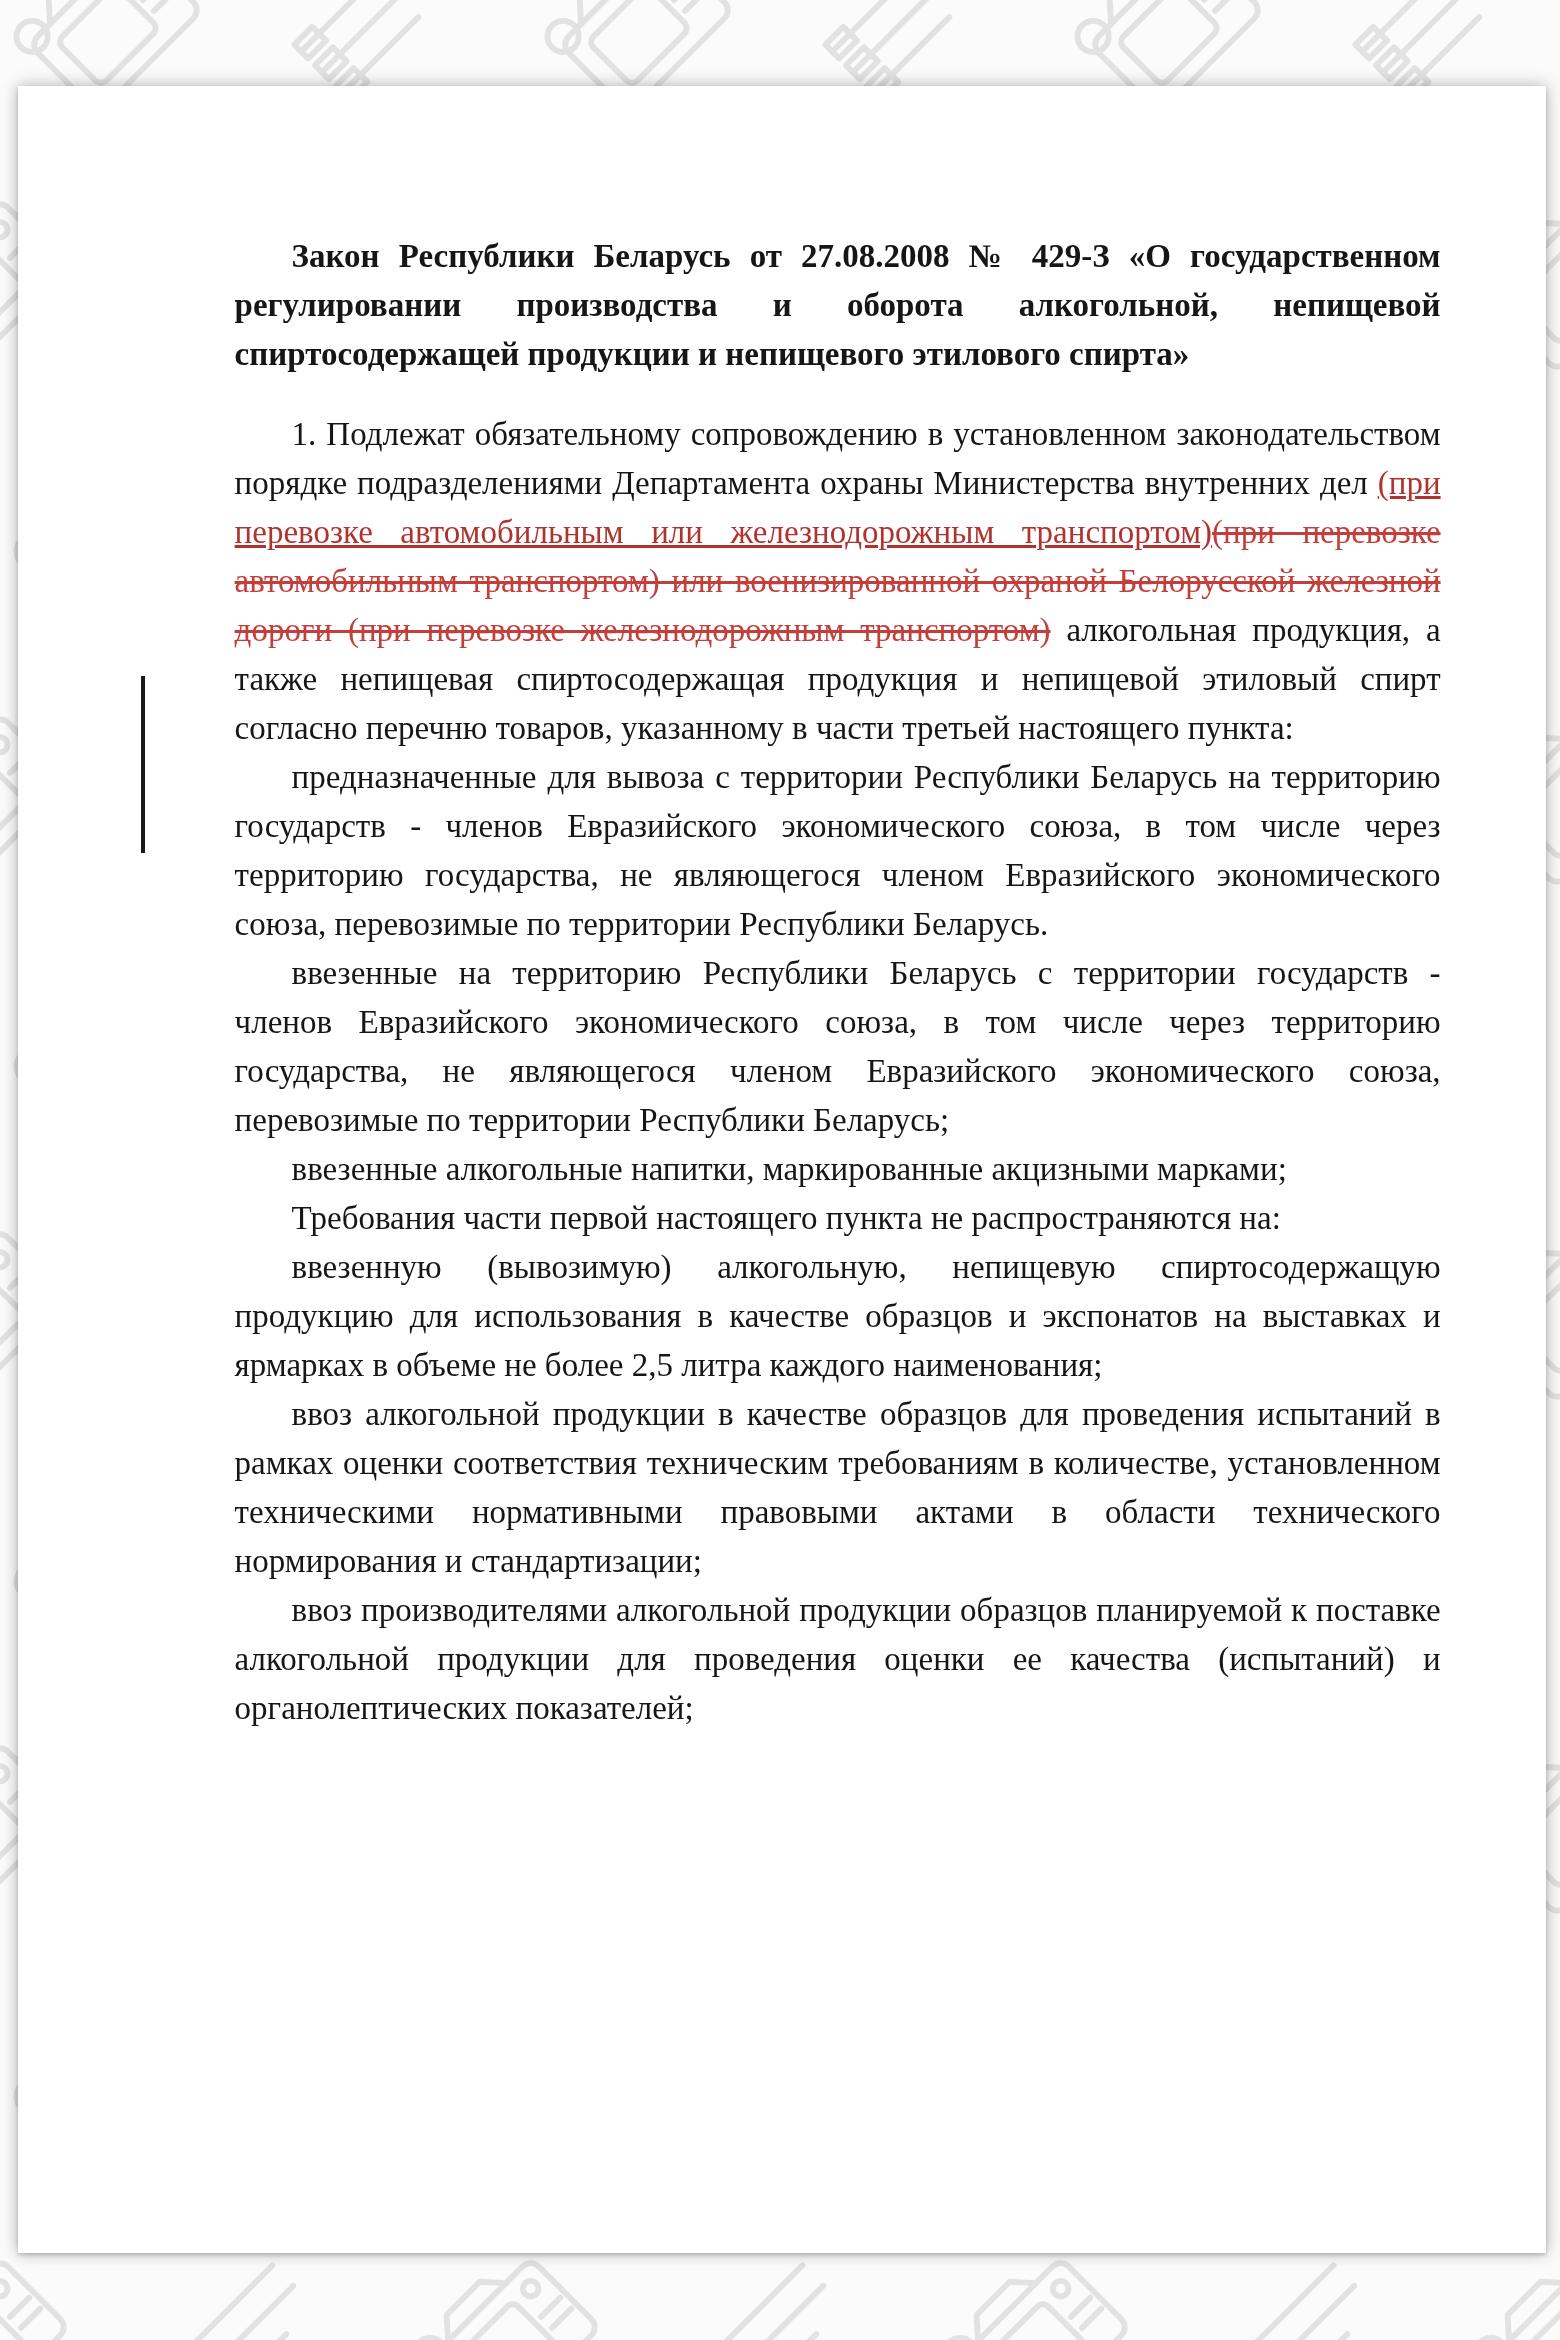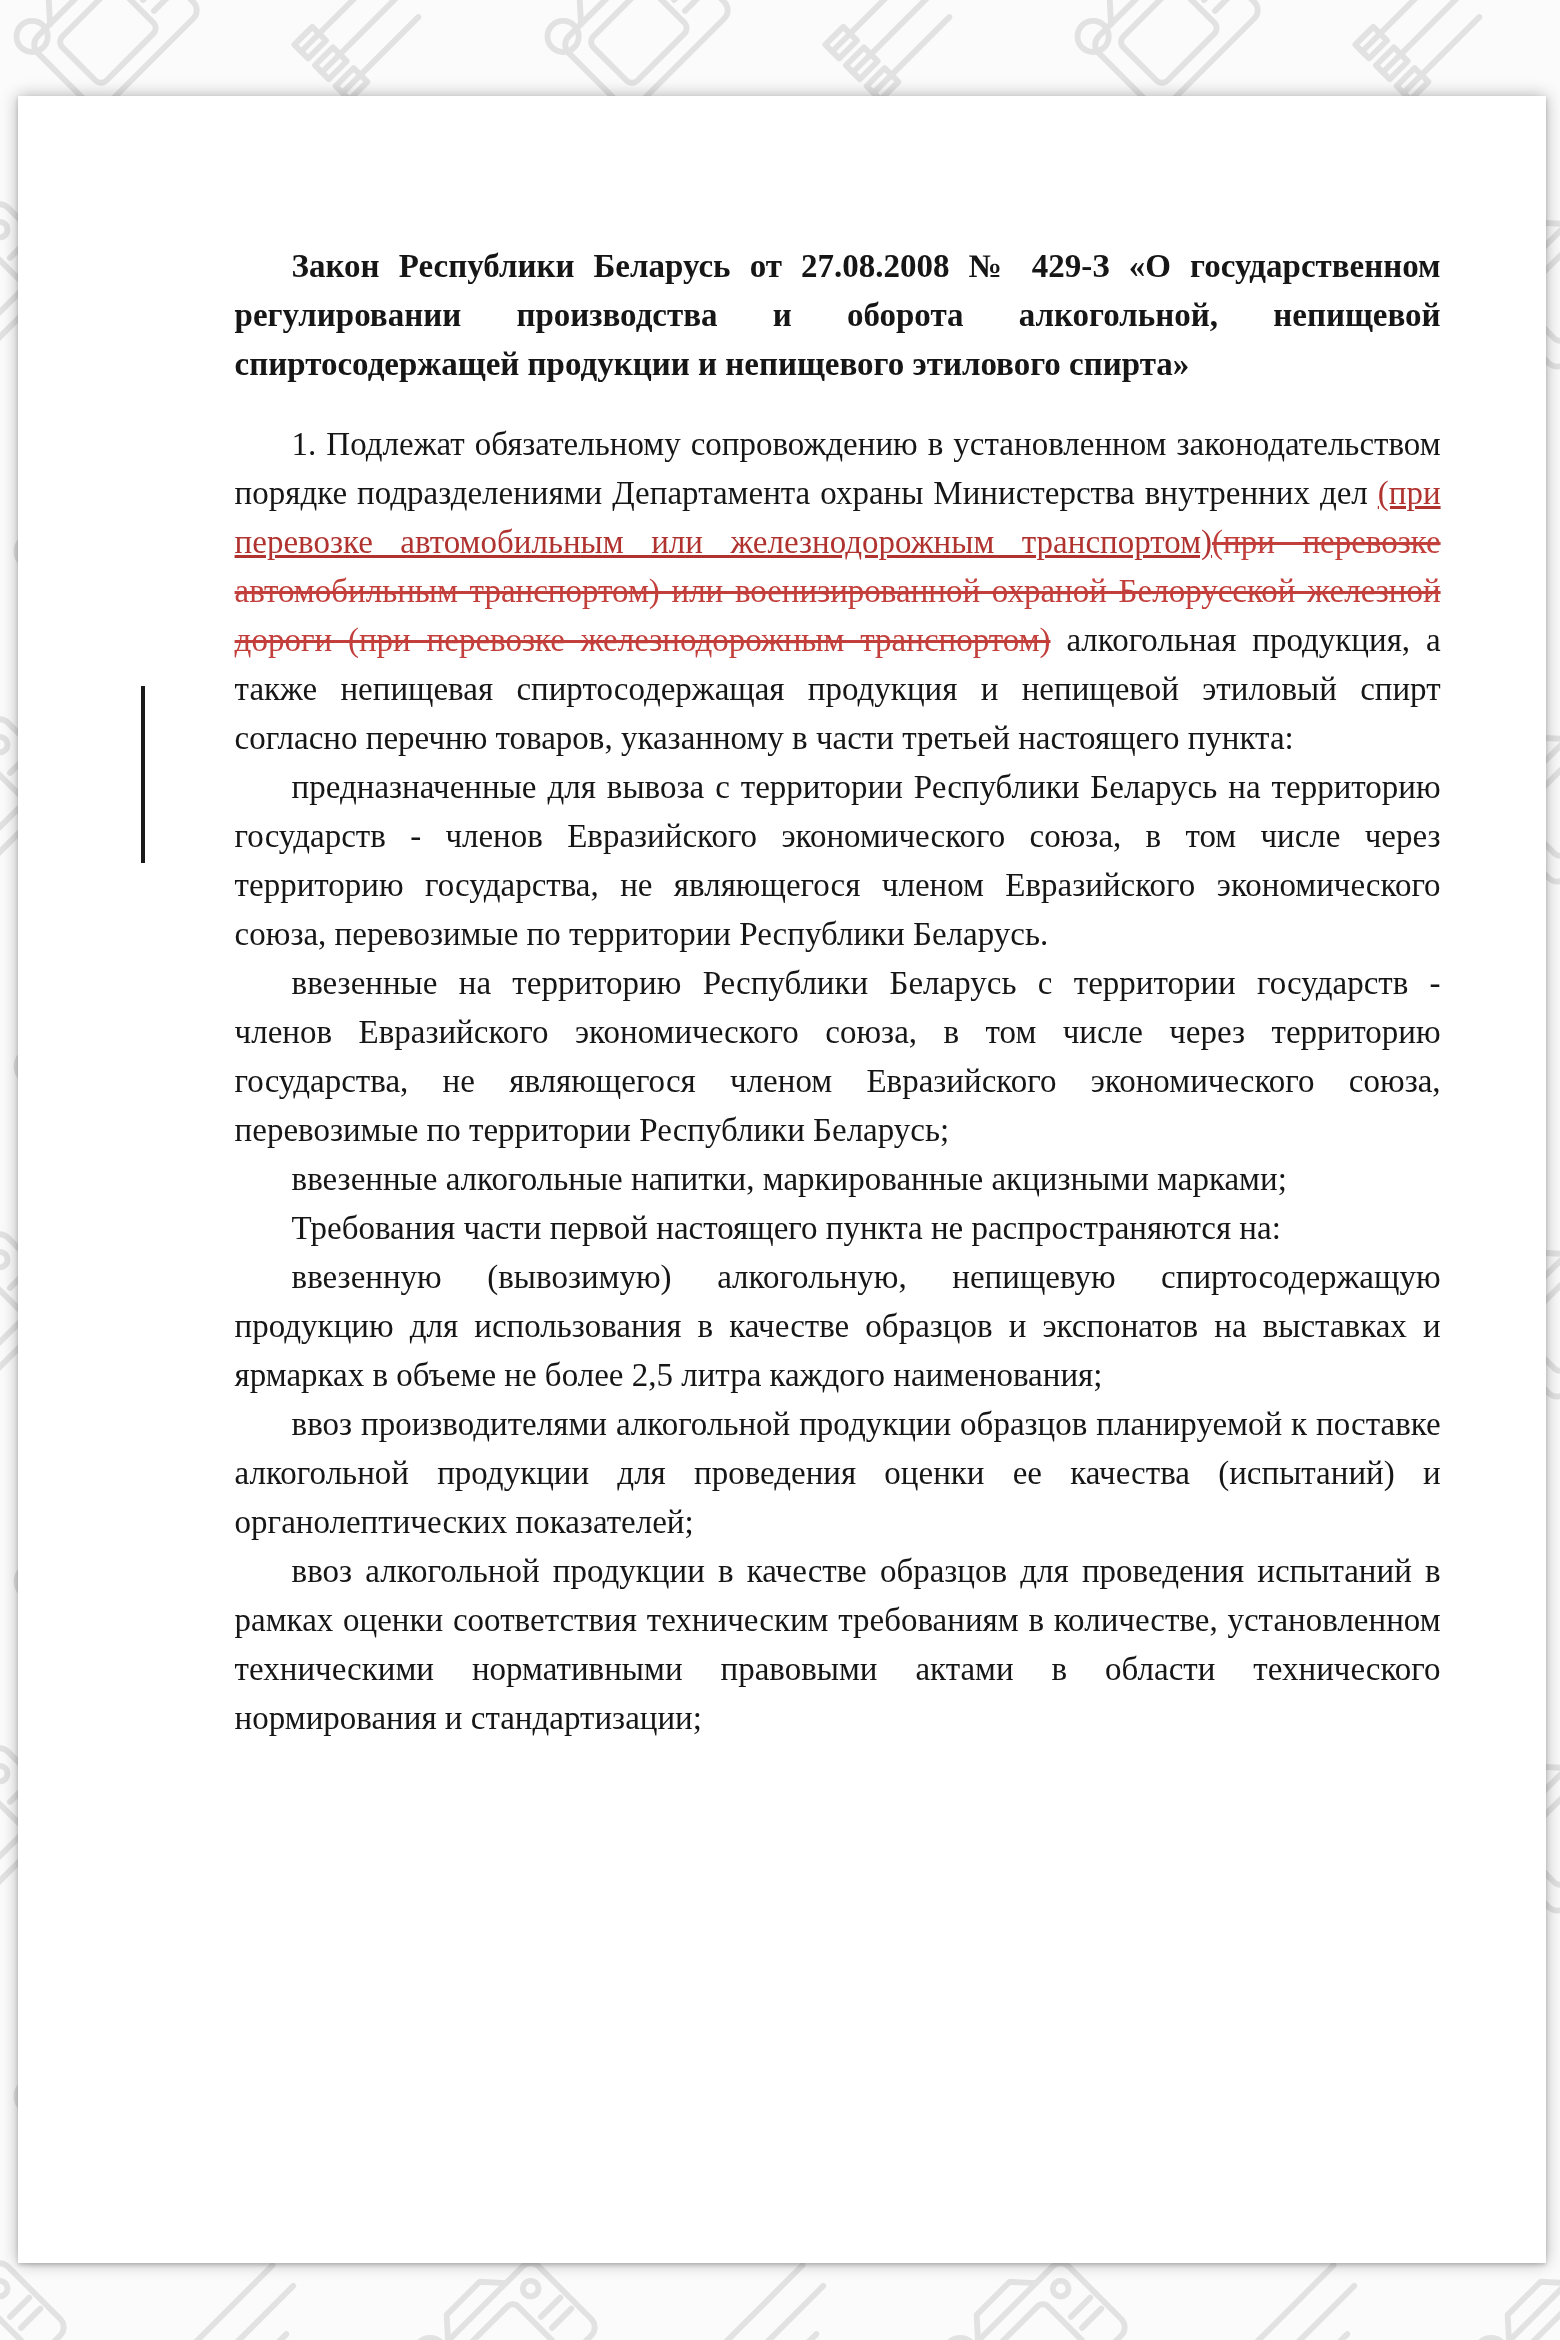--- a/index.html
+++ b/index.html
@@ -7,21 +7,21 @@
     width:1560px;height:2341px;position:relative;overflow:hidden;
     background:#fbfbfb;
     font-family:"Liberation Serif","DejaVu Serif",serif;
   }
   .bg{
     position:absolute;inset:0;z-index:0;overflow:hidden;
   }
   .motif{position:absolute;width:224px;height:224px;}
   .motif *{stroke:#e2e2e2;fill:none;stroke-width:6;stroke-linejoin:round;stroke-linecap:round;}
   .page{
-    position:absolute;left:17.6px;top:96px;width:1528px;height:2167px;
+    position:absolute;left:17.6px;top:86px;width:1528px;height:2167px;
     background:#ffffff;z-index:1;
     box-shadow:0 0 15.6px rgba(0,0,0,0.30), 0 2px 3.9px rgba(0,0,0,0.18);
   }
   .content{
     position:absolute;left:0;top:0;width:100%;box-sizing:border-box;
     padding:146px 105px 0 217px;
     color:#161616;
     font-size:33px;line-height:49px;
     text-align:justify;
   }
@@ -264,17 +264,17 @@
 <div class="page">
   <div class="change-bar"></div>
   <div class="content" id="doc-body">
       <p class="para"><span class="b">Закон Республики Беларусь от 27.08.2008 № 429-З «О государственном регулировании производства и оборота алкогольной, непищевой спиртосодержащей продукции и непищевого этилового спирта»</span></p>
       <p class="para gap"><span class="">1. Подлежат обязательному сопровождению в установленном законодательством порядке подразделениями Департамента охраны Министерства внутренних дел </span><span class="ins" style="color: rgb(176, 51, 48);">(при перевозке автомобильным или железнодорожным транспортом)</span><span class="del" style="color: rgb(194, 63, 59);">(при перевозке автомобильным транспортом) или военизированной охраной Белорусской железной дороги (при перевозке железнодорожным транспортом)</span><span class=""> алкогольная продукция, а также непищевая спиртосодержащая продукция и непищевой этиловый спирт согласно перечню товаров, указанному в части третьей настоящего пункта:</span></p>
       <p class="para"><span class="">предназначенные для вывоза с территории Республики Беларусь на территорию государств - членов Евразийского экономического союза, в том числе через территорию государства, не являющегося членом Евразийского экономического союза, перевозимые по территории Республики Беларусь.</span></p>
       <p class="para"><span class="">ввезенные на территорию Республики Беларусь с территории государств - членов Евразийского экономического союза, в том числе через территорию государства, не являющегося членом Евразийского экономического союза, перевозимые по территории Республики Беларусь;</span></p>
       <p class="para"><span class="">ввезенные алкогольные напитки, маркированные акцизными марками;</span></p>
       <p class="para"><span class="">Требования части первой настоящего пункта не распространяются на:</span></p>
       <p class="para"><span class="">ввезенную (вывозимую) алкогольную, непищевую спиртосодержащую продукцию для использования в качестве образцов и экспонатов на выставках и ярмарках в объеме не более 2,5 литра каждого наименования;</span></p>
+      <p class="para"><span class="">ввоз алкогольной продукции в качестве образцов для проведения испытаний в рамках оценки соответствия техническим требованиям в количестве, установленном техническими нормативными правовыми актами в области технического нормирования и стандартизации;</span></p>
       <p class="para"><span class="">ввоз производителями алкогольной продукции образцов планируемой к поставке алкогольной продукции для проведения оценки ее качества (испытаний) и органолептических показателей;</span></p>
-      <p class="para"><span class="">ввоз алкогольной продукции в качестве образцов для проведения испытаний в рамках оценки соответствия техническим требованиям в количестве, установленном техническими нормативными правовыми актами в области технического нормирования и стандартизации;</span></p>
     </div>
 </div>
 
 
 </body></html>

